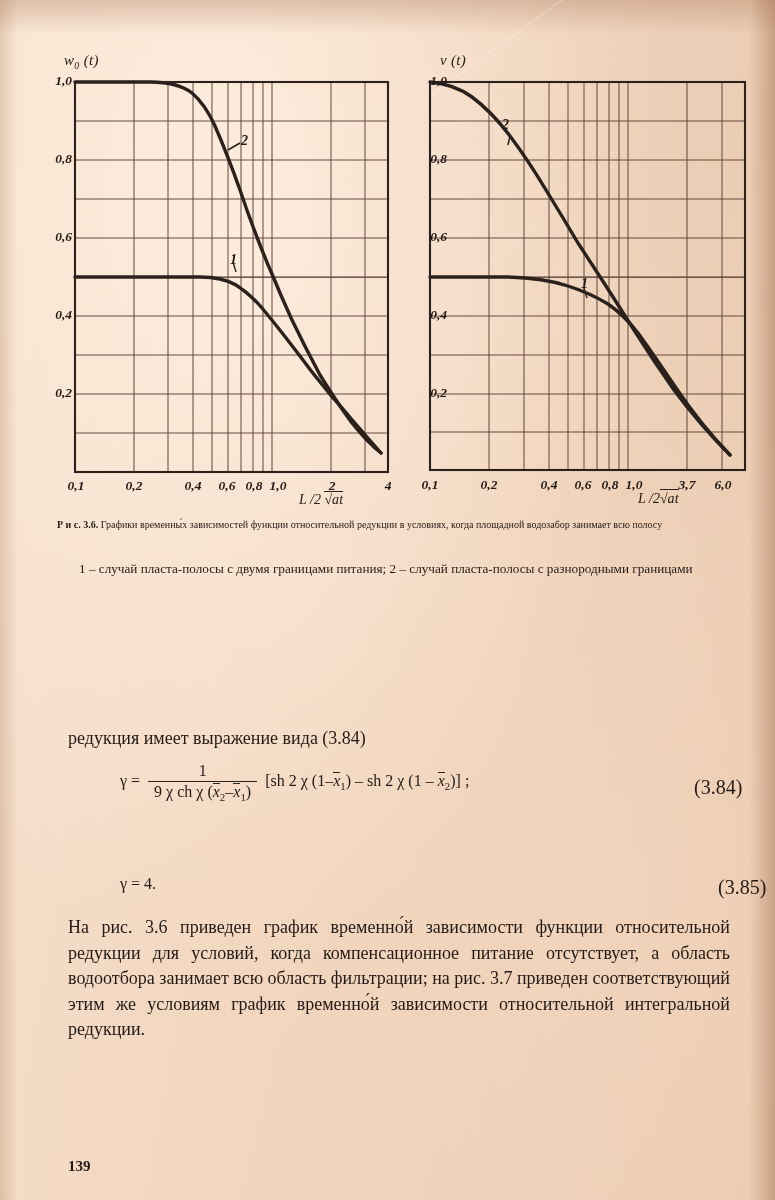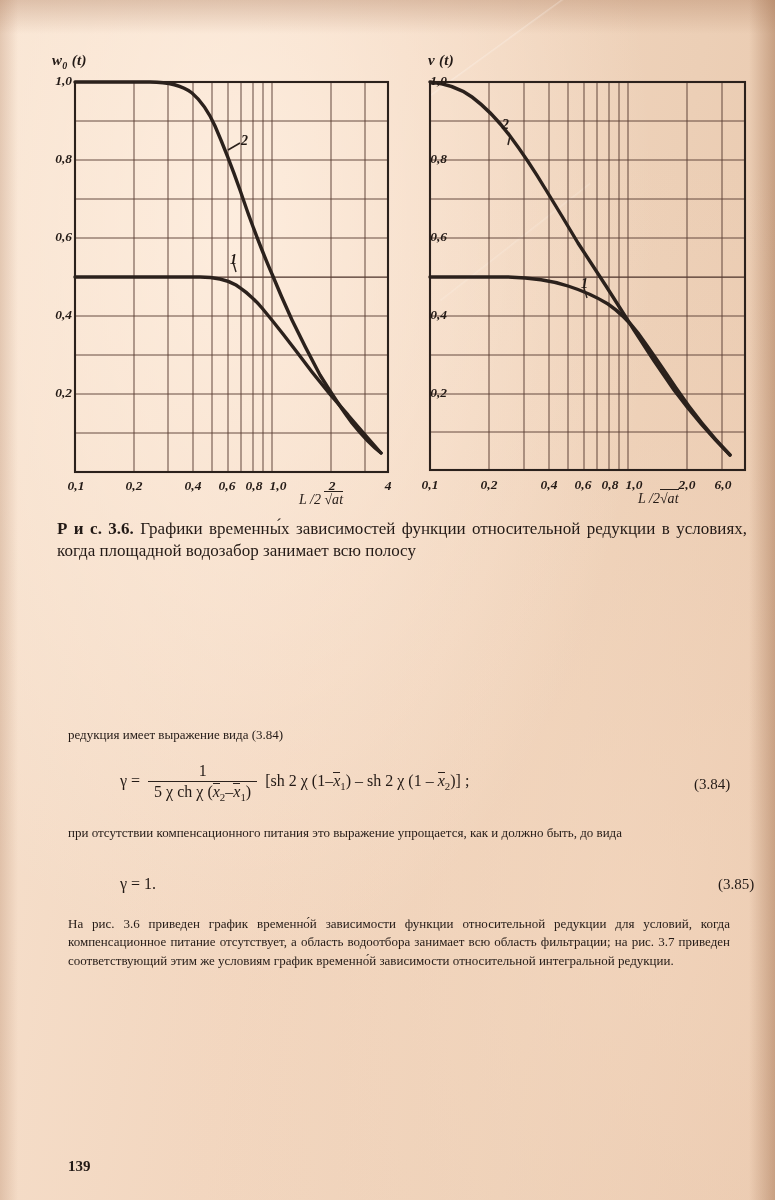--- a/index.html
+++ b/index.html
@@ -39,58 +39,58 @@
     background:linear-gradient(180deg, rgba(255,255,255,0.55), rgba(255,255,255,0.1));
     transform-origin:0 0;pointer-events:none;
   }
   .content{position:absolute;inset:0;}
 
   
   .figure-row{position:absolute;left:0;top:0;width:775px;height:515px;}
   .chart{position:absolute;}
   .chart svg{display:block;}
   .ylabel{
-    position:absolute;font-style:italic;font-weight:bold;font-size:15px;
-    font-family:"Liberation Serif",serif;letter-spacing:.3px;
+    position:absolute;font-style:italic;font-weight:normal;font-size:15px;
+    font-family:"Liberation Serif",serif;letter-spacing:.3px;margin-left:12px;
   }
   .ylabel .sub{font-size:10px;vertical-align:sub;}
   .xlabel{
     position:absolute;font-style:italic;font-size:14px;white-space:nowrap;
   }
   .tick-y{
     position:absolute;font-style:italic;font-size:13.5px;font-weight:bold;
     text-align:right;width:34px;
   }
   .tick-x{
     position:absolute;font-style:italic;font-size:13.5px;font-weight:bold;
     text-align:center;white-space:nowrap;
   }
   .curve-label{
     position:absolute;font-style:italic;font-weight:bold;font-size:14px;
   }
 
   
   .cap{
-    position:absolute;font-size:17px;line-height:1.30;
+    position:absolute;font-size:10px;line-height:1.30;
     text-align:justify;font-family:"Liberation Serif",serif;
   }
   .cap b{font-weight:bold;}
   .cap-sub{
     position:absolute;font-size:13.2px;line-height:1.30;text-align:justify;
   }
   .para{
-    position:absolute;font-size:13px;line-height:1.42;text-align:justify;
+    position:absolute;font-size:18px;line-height:1.42;text-align:justify;
   }
   .eq{
     position:absolute;font-size:16px;font-family:"Liberation Serif",serif;
   }
   .frac{display:inline-block;vertical-align:middle;text-align:center;margin:0 4px;}
   .frac .num{display:block;padding:0 6px 1px;}
   .frac .den{display:block;border-top:1.3px solid #2b211c;padding:1px 6px 0;}
-  .eqno{position:absolute;font-size:15px;}
+  .eqno{position:absolute;font-size:20px;}
   .ital{font-style:italic;}
   .ovl{ border-top:1.2px solid #2b211c; display:inline-block; line-height:1; padding-top:0px;}
   sub{font-size:.68em;}
   .pageno{position:absolute;font-size:15px;font-weight:bold;}
 </style>
 </head>
 <body>
 
 <div class="paper"></div>
 <div class="edge-top"></div>
@@ -232,52 +232,52 @@
 
       <div class="curve-label" style="left:144px;top:117px;">2</div>
       <div class="curve-label" style="left:223px;top:276px;">1</div>
 
       <div class="tick-x" style="left:58px;top:477px;width:28px;">0,1</div>
       <div class="tick-x" style="left:117px;top:477px;width:28px;">0,2</div>
       <div class="tick-x" style="left:177px;top:477px;width:28px;">0,4</div>
       <div class="tick-x" style="left:211px;top:477px;width:28px;">0,6</div>
       <div class="tick-x" style="left:238px;top:477px;width:28px;">0,8</div>
       <div class="tick-x" style="left:262px;top:477px;width:28px;">1,0</div>
-      <div class="tick-x" style="left:314px;top:477px;width:30px;">2,0</div>
+      <div class="tick-x" style="left:314px;top:477px;width:30px;">3,7</div>
       <div class="tick-x" style="left:350px;top:477px;width:30px;">6,0</div>
 
       <div class="xlabel" style="left:280px;top:491px;">
         <span>L /2</span><span style="border-top:1.2px solid #2b211c;padding-top:1px;">√a<span style="font-style:italic;">t</span></span>
       </div>
     </div>
   </div>
 
   <div class="cap" style="left:57px;top:518px;width:690px;">
     <b>Р и с. 3.6.</b>
     <span>Графики временны́х зависимостей функции относительной редукции в условиях, когда площадной водозабор занимает всю полосу</span>
   </div>
+  <div class="cap-sub" style="left:57px;top:560px;width:690px;text-indent:22px;">1 – случай пласта-полосы с двумя границами питания; 2 – случай пласта-полосы с разнородными границами</div>
 
 
   <div class="para" style="left:68px;top:726px;width:660px;">редукция имеет выражение вида (3.84)</div>
 
   <div class="eq" style="left:120px;top:762px;width:560px;">
     <span>γ  =</span>
     <span class="frac">
       <span class="num">1</span>
       <span class="den">
-        <span>5 χ ch χ (</span><span class="ovl ital">x</span><sub>2</sub><span>–</span><span class="ovl ital">x</span><sub>1</sub><span>)</span>
+        <span>9 χ ch χ (</span><span class="ovl ital">x</span><sub>2</sub><span>–</span><span class="ovl ital">x</span><sub>1</sub><span>)</span>
       </span>
     </span>
     <span>
       [sh 2 χ (1–<span class="ovl ital">x</span><sub>1</sub>) – sh 2 χ (1 – <span class="ovl ital">x</span><sub>2</sub>)] ;
     </span>
   </div>
   <div class="eqno" style="left:694px;top:776px;">(3.84)</div>
 
-  <div class="para" style="left:68px;top:824px;width:662px;">при отсутствии компенсационного питания это выражение упрощается, как и должно быть, до вида</div>
-
-  <div class="eq" style="left:120px;top:875px;">γ  =  1.</div>
+
+  <div class="eq" style="left:120px;top:875px;">γ  =  4.</div>
   <div class="eqno" style="left:718px;top:876px;">(3.85)</div>
 
   <div class="para" style="left:68px;top:915px;width:662px;">На рис. 3.6 приведен график временно́й зависимости функции относительной редукции для условий, когда компенсационное питание отсутствует, а область водоотбора занимает всю область фильтрации; на рис. 3.7 приведен соответствующий этим же условиям график временно́й зависимости относительной интегральной редукции.</div>
 
   <div class="pageno" style="left:68px;top:1158px;">139</div>
 </div>
 
 </body></html>

